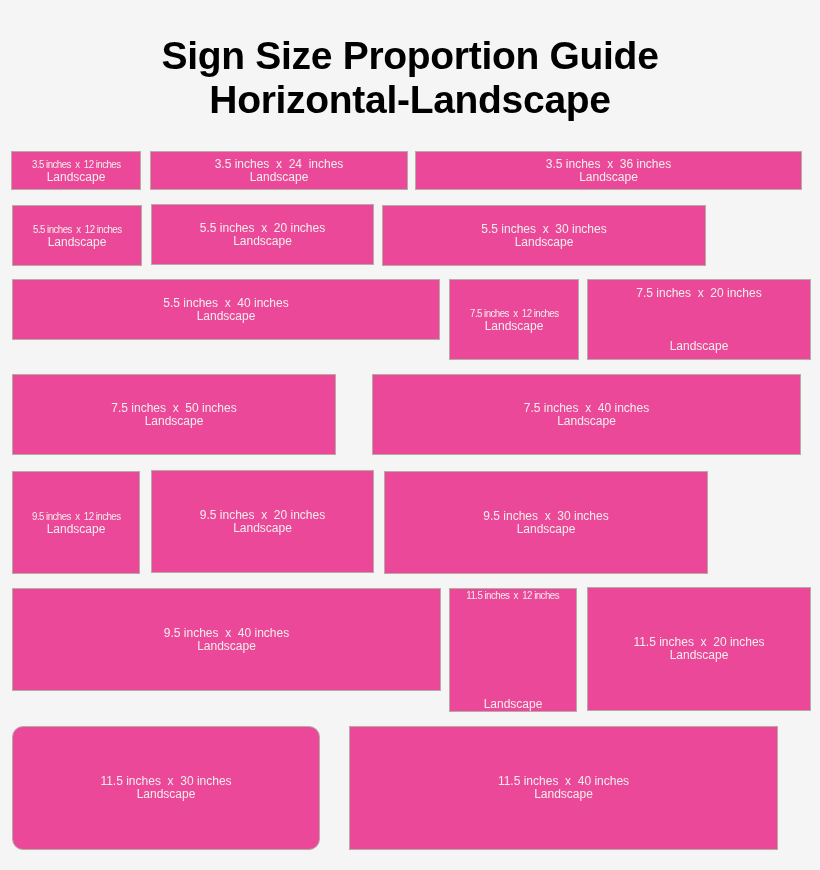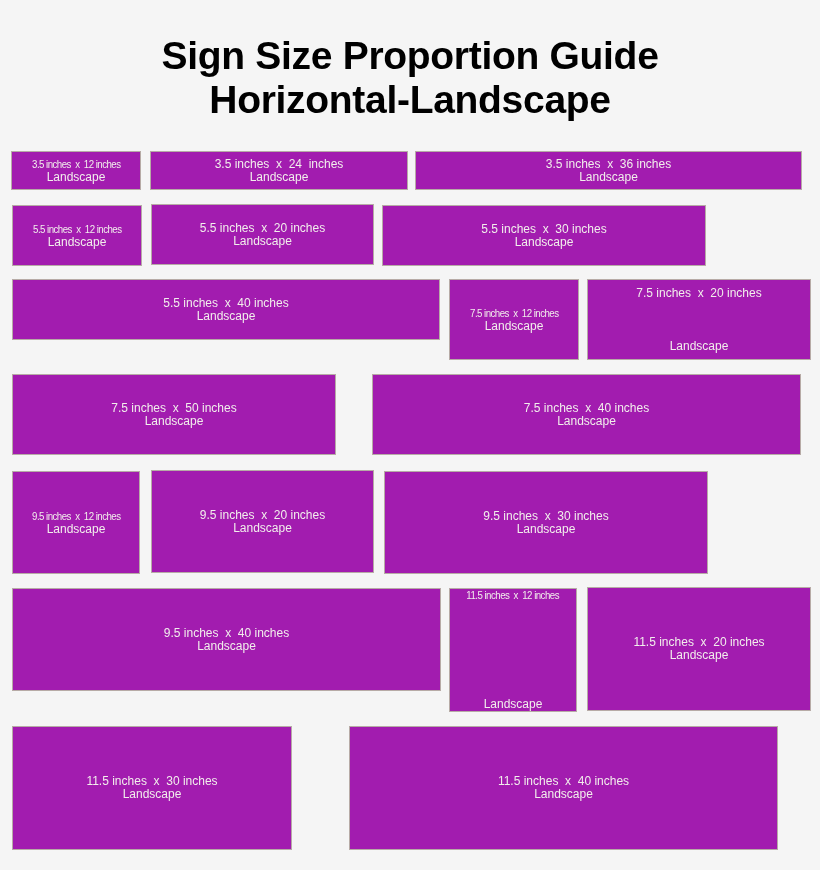--- a/index.html
+++ b/index.html
@@ -7,21 +7,21 @@
     width:820px; height:870px; position:relative; overflow:hidden;
     background:#f5f5f5;
     font-family:"Liberation Sans", sans-serif;
   }
   .title {
     position:absolute; left:0; top:34px; width:820px;
     text-align:center; color:#000; font-weight:bold;
     font-size:39px; line-height:44px; letter-spacing:-0.3px;
   }
   .sign {
-    position:absolute; background:#a21caf;
+    position:absolute; background:#ec4899;
     border:1px solid #b7aba6; box-sizing:border-box;
     display:flex; flex-direction:column; align-items:center; justify-content:center;
     color:#f2eeec; text-align:center;
   }
   .sign .dim { font-size:12px; line-height:13px; white-space:pre; }
   .sign .orient { font-size:12px; line-height:13px; }
   .sign.narrow .dim { font-size:11px; letter-spacing:-0.6px; transform:scaleX(0.88); }
 </style>
 </head>
 <body>
@@ -98,20 +98,20 @@
 </div>
 <div class="sign narrow" style="left:449px;top:588px;width:128px;height:124px;justify-content:space-between;">
   <div class="dim">11.5 inches  x  12 inches</div>
   <div class="orient">Landscape</div>
 </div>
 <div class="sign" style="left:587px;top:587px;width:224px;height:124px;">
   <div class="dim">11.5 inches  x  20 inches</div>
   <div class="orient">Landscape</div>
 </div>
 
-<div class="sign" style="left:12px;top:726px;width:280px;height:124px;">
+<div class="sign" style="left:12px;top:726px;width:308px;height:124px;border-radius:11px;">
   <div class="dim">11.5 inches  x  30 inches</div>
   <div class="orient">Landscape</div>
 </div>
 <div class="sign" style="left:349px;top:726px;width:429px;height:124px;">
   <div class="dim">11.5 inches  x  40 inches</div>
   <div class="orient">Landscape</div>
 </div>
 
 </body></html>

